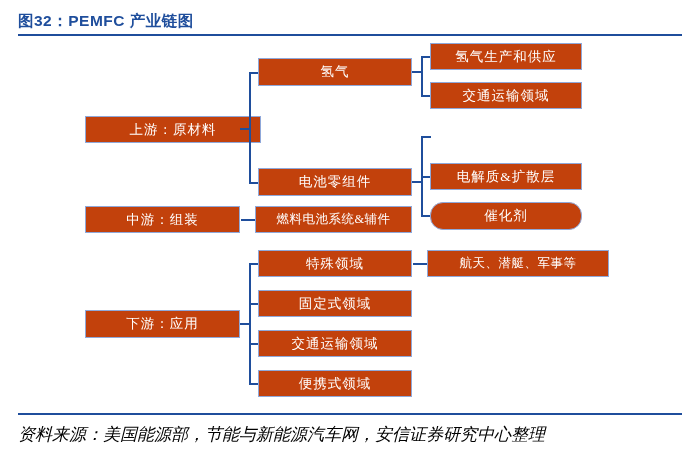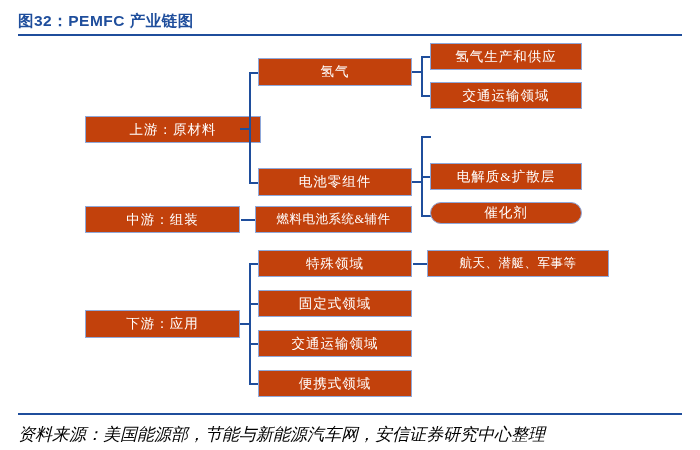--- a/index.html
+++ b/index.html
@@ -114,21 +114,21 @@
 
   <div class="node" style="left:258px; top:168px; width:154px; height:28px;">电池零组件</div>
 
   <div class="hline" style="left:412px; top:181px; width:10px;"></div>
   <div class="vline" style="left:421px; top:136px; height:80px;"></div>
   <div class="hline" style="left:421px; top:136px; width:10px;"></div>
   <div class="hline" style="left:421px; top:176px; width:10px;"></div>
   <div class="hline" style="left:421px; top:215px; width:10px;"></div>
 
   <div class="node" style="left:430px; top:163px; width:152px; height:27px;">电解质&amp;扩散层</div>
-  <div class="node" style="left:430px; top:202px; width:152px; height:22px;border-radius:13px;">催化剂</div>
+  <div class="node" style="left:430px; top:202px; width:152px; height:28px;border-radius:13px;">催化剂</div>
 
   <div class="node" style="left:85px; top:206px; width:155px; height:27px;">中游：组装</div>
 
   <div class="hline" style="left:241px; top:219px; width:14px;"></div>
 
   <div class="node small" style="left:255px; top:206px; width:157px; height:27px;">燃料电池系统&amp;辅件</div>
 
   <div class="node" style="left:85px; top:310px; width:155px; height:28px;">下游：应用</div>
 
   <div class="hline" style="left:240px; top:323px; width:10px;"></div>

